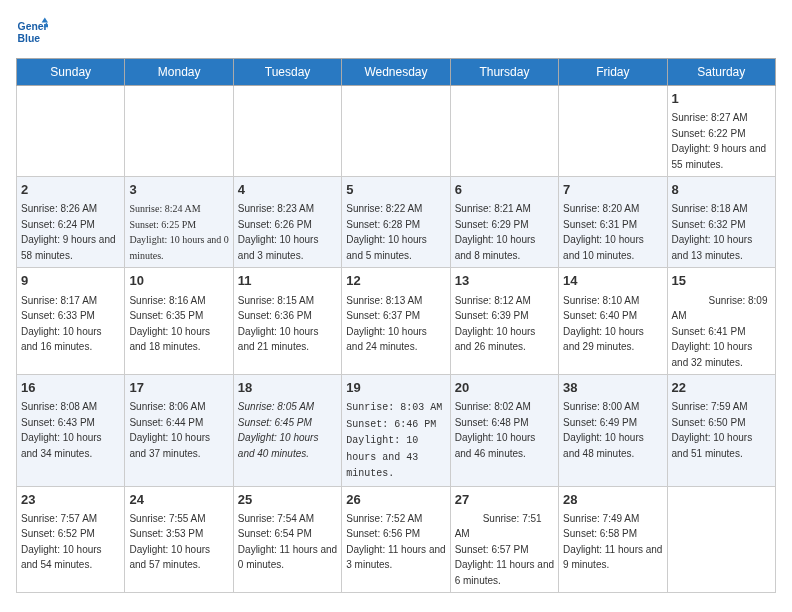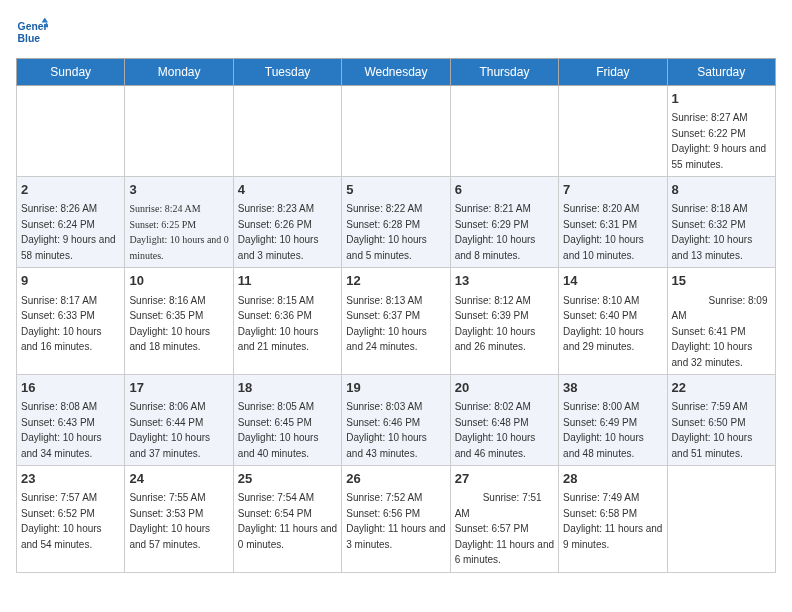--- a/index.html
+++ b/index.html
@@ -186,24 +186,24 @@
 Sunset: 6:41 PM
 Daylight: 10 hours and 32 minutes.</span></td>
       </tr>
       <tr>
         <td><span class="day-number">16</span><span class="day-info" style="white-space: pre-line;">Sunrise: 8:08 AM
 Sunset: 6:43 PM
 Daylight: 10 hours and 34 minutes.</span></td>
         <td><span class="day-number">17</span><span class="day-info" style="white-space: pre-line;">Sunrise: 8:06 AM
 Sunset: 6:44 PM
 Daylight: 10 hours and 37 minutes.</span></td>
-        <td><span class="day-number">18</span><span class="day-info" style="white-space: pre-line;">Sunrise: 8:05 AM
+        <td><span class="day-number">18</span><span class="day-info" style="white-space: pre-line; font-style: italic;">Sunrise: 8:05 AM
 Sunset: 6:45 PM
 Daylight: 10 hours and 40 minutes.</span></td>
-        <td><span class="day-number">19</span><span class="day-info" style="white-space: pre-line;">Sunrise: 8:03 AM
+        <td><span class="day-number">19</span><span class="day-info" style="white-space: pre-line; font-family: Liberation Mono, monospace;">Sunrise: 8:03 AM
 Sunset: 6:46 PM
 Daylight: 10 hours and 43 minutes.</span></td>
         <td><span class="day-number">20</span><span class="day-info" style="white-space: pre-line;">Sunrise: 8:02 AM
 Sunset: 6:48 PM
 Daylight: 10 hours and 46 minutes.</span></td>
         <td><span class="day-number">38</span><span class="day-info" style="white-space: pre-line;">Sunrise: 8:00 AM
 Sunset: 6:49 PM
 Daylight: 10 hours and 48 minutes.</span></td>
         <td><span class="day-number">22</span><span class="day-info" style="white-space: pre-line; text-align: center;">Sunrise: 7:59 AM
 Sunset: 6:50 PM

